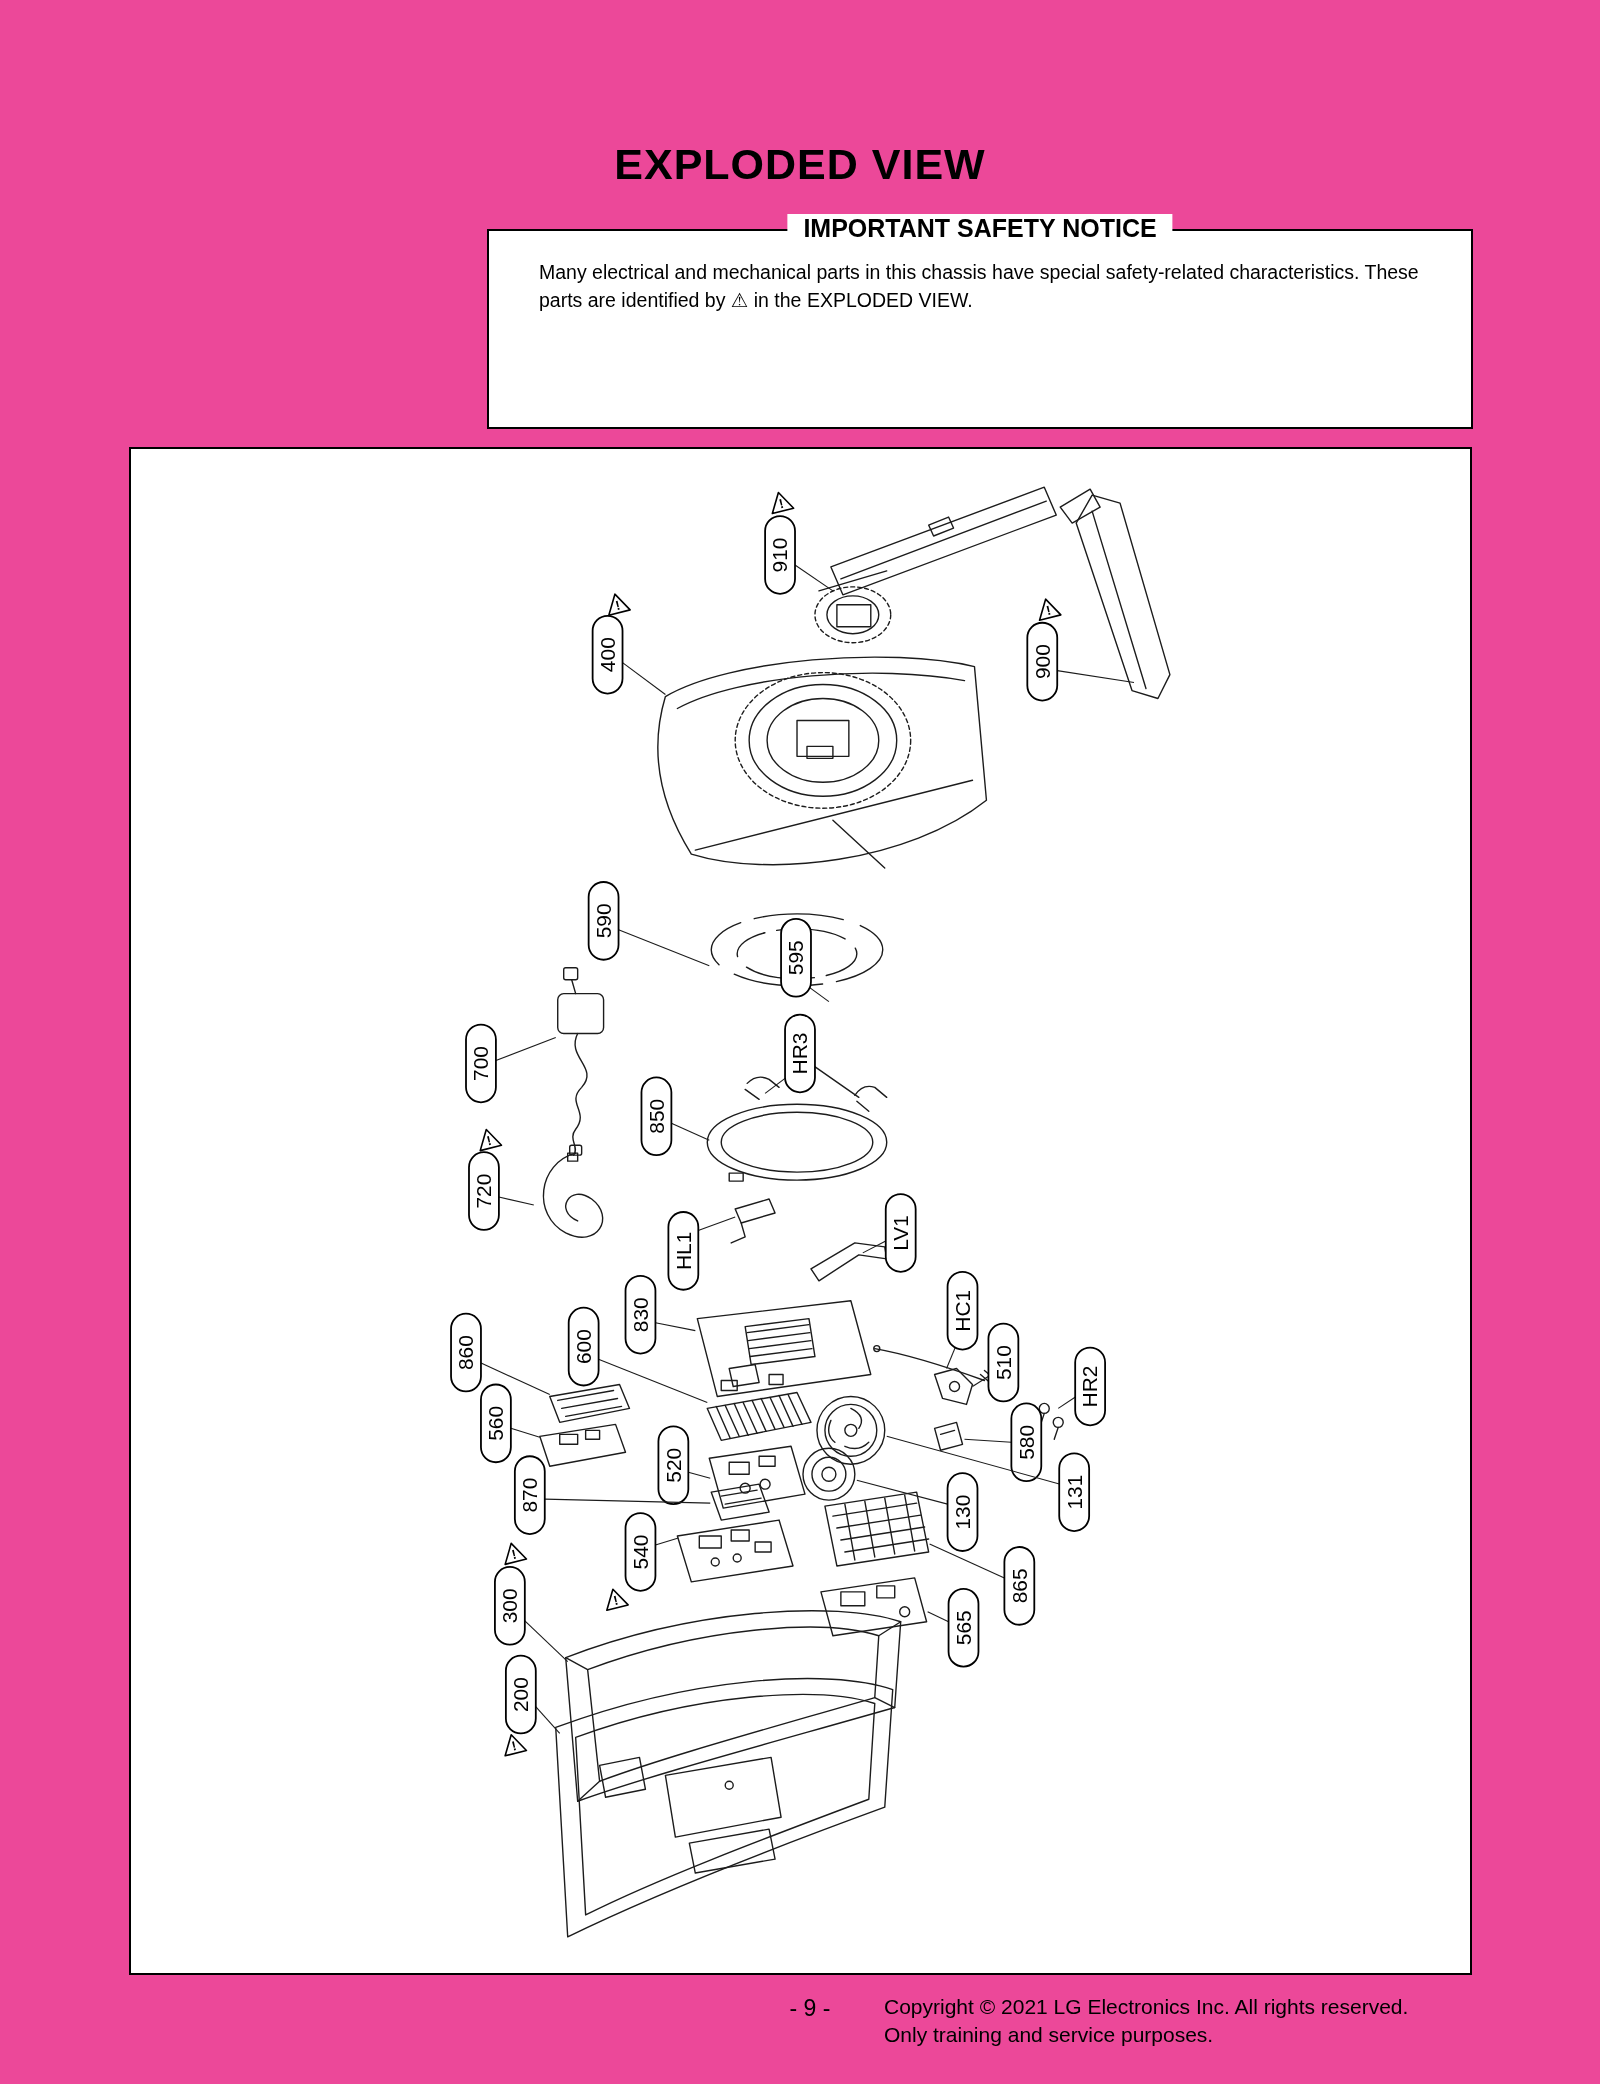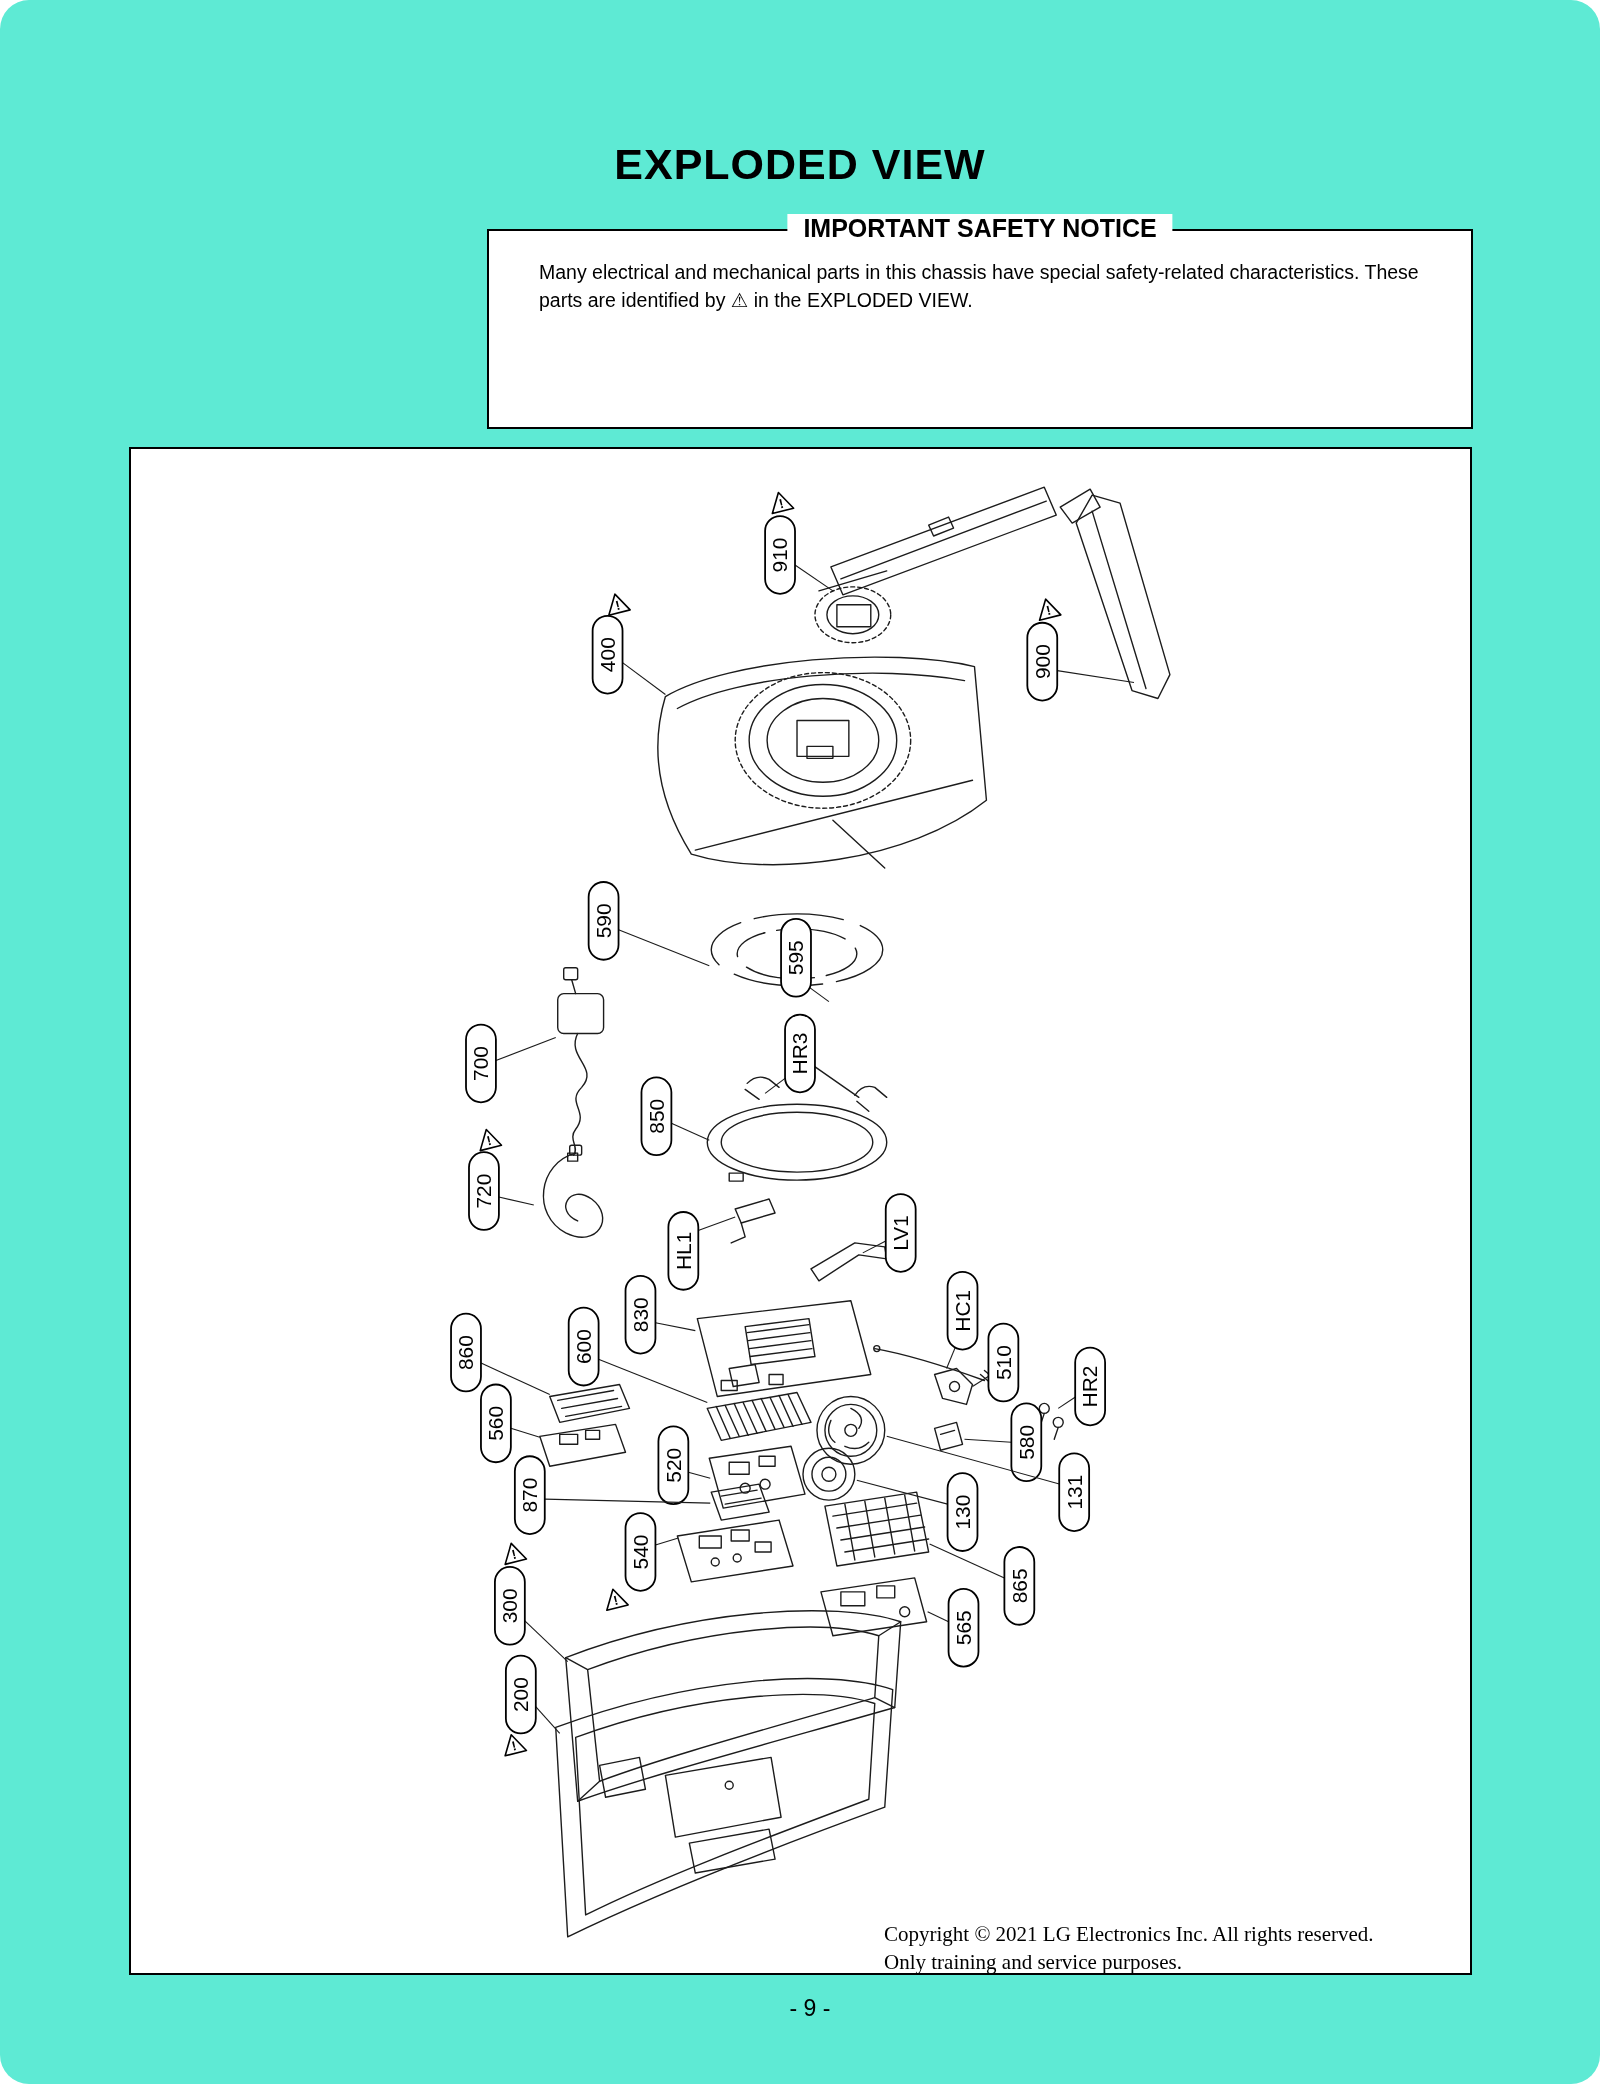--- a/index.html
+++ b/index.html
@@ -1,18 +1,18 @@
 <!DOCTYPE html>
 <html><head>
 <meta charset="utf-8">
 <style>
   * { margin:0; padding:0; box-sizing:border-box; }
   html,body { background:#fff; }
   body { font-family:"Liberation Sans", sans-serif; color:#000; }
-  .page { position:relative; width:1600px; height:2084px; background:#5eead4; overflow:hidden;border-radius:29px; }
+  .page { position:relative; width:1600px; height:2084px; background:#ec4899; overflow:hidden; }
 
   .page-title { position:absolute; left:0; top:140px; width:100%; text-align:center;
                 font-size:43px; font-weight:bold; letter-spacing:1px; }
 
   .safety-box { position:absolute; left:487px; top:229px; width:986px; height:200px;
                 border:2px solid #000; padding:28px 18px 0 18px; background:#fff; }
   .safety-title { position:absolute; top:-17px; left:50%; transform:translateX(-50%);
                   background:#fff; padding:0 16px; font-size:25px; font-weight:bold; white-space:nowrap; }
   .safety-box p { font-size:19.5px; line-height:1.42;margin-left:32px; }
 
@@ -21,21 +21,21 @@
   .diagram-box svg { width:100%; height:100%; display:block; }
 
   .art, .art * { fill:none; stroke:#1c1c1c; stroke-width:1.4; stroke-linejoin:round; stroke-linecap:round; }
   .leader { stroke:#1c1c1c; stroke-width:1.1; }
   .pill { fill:#fff; stroke:#000; stroke-width:1.8; }
   .pill-text { fill:#000; stroke:none; font:21px "Liberation Sans", sans-serif; text-anchor:middle; }
   .tri { fill:#fff; stroke:#000; stroke-width:1.6; stroke-linejoin:round; }
   .tri-text { fill:#000; stroke:none; font:bold 13px "Liberation Sans", sans-serif; text-anchor:middle; }
 
   .page-number { position:absolute; left:730px; top:1995px; width:160px; text-align:center; font-size:23px; }
-  .copyright { position:absolute; left:884px; top:1920px; font-size:21px; line-height:1.35;font-family:Liberation Serif, serif; }
+  .copyright { position:absolute; left:884px; top:1993px; font-size:21px; line-height:1.35; }
 </style>
 </head>
 <body>
 
 <div class="page">
 
   <div class="page-title">EXPLODED VIEW</div>
 
   <div class="safety-box">
     <div class="safety-title">IMPORTANT SAFETY NOTICE</div>

